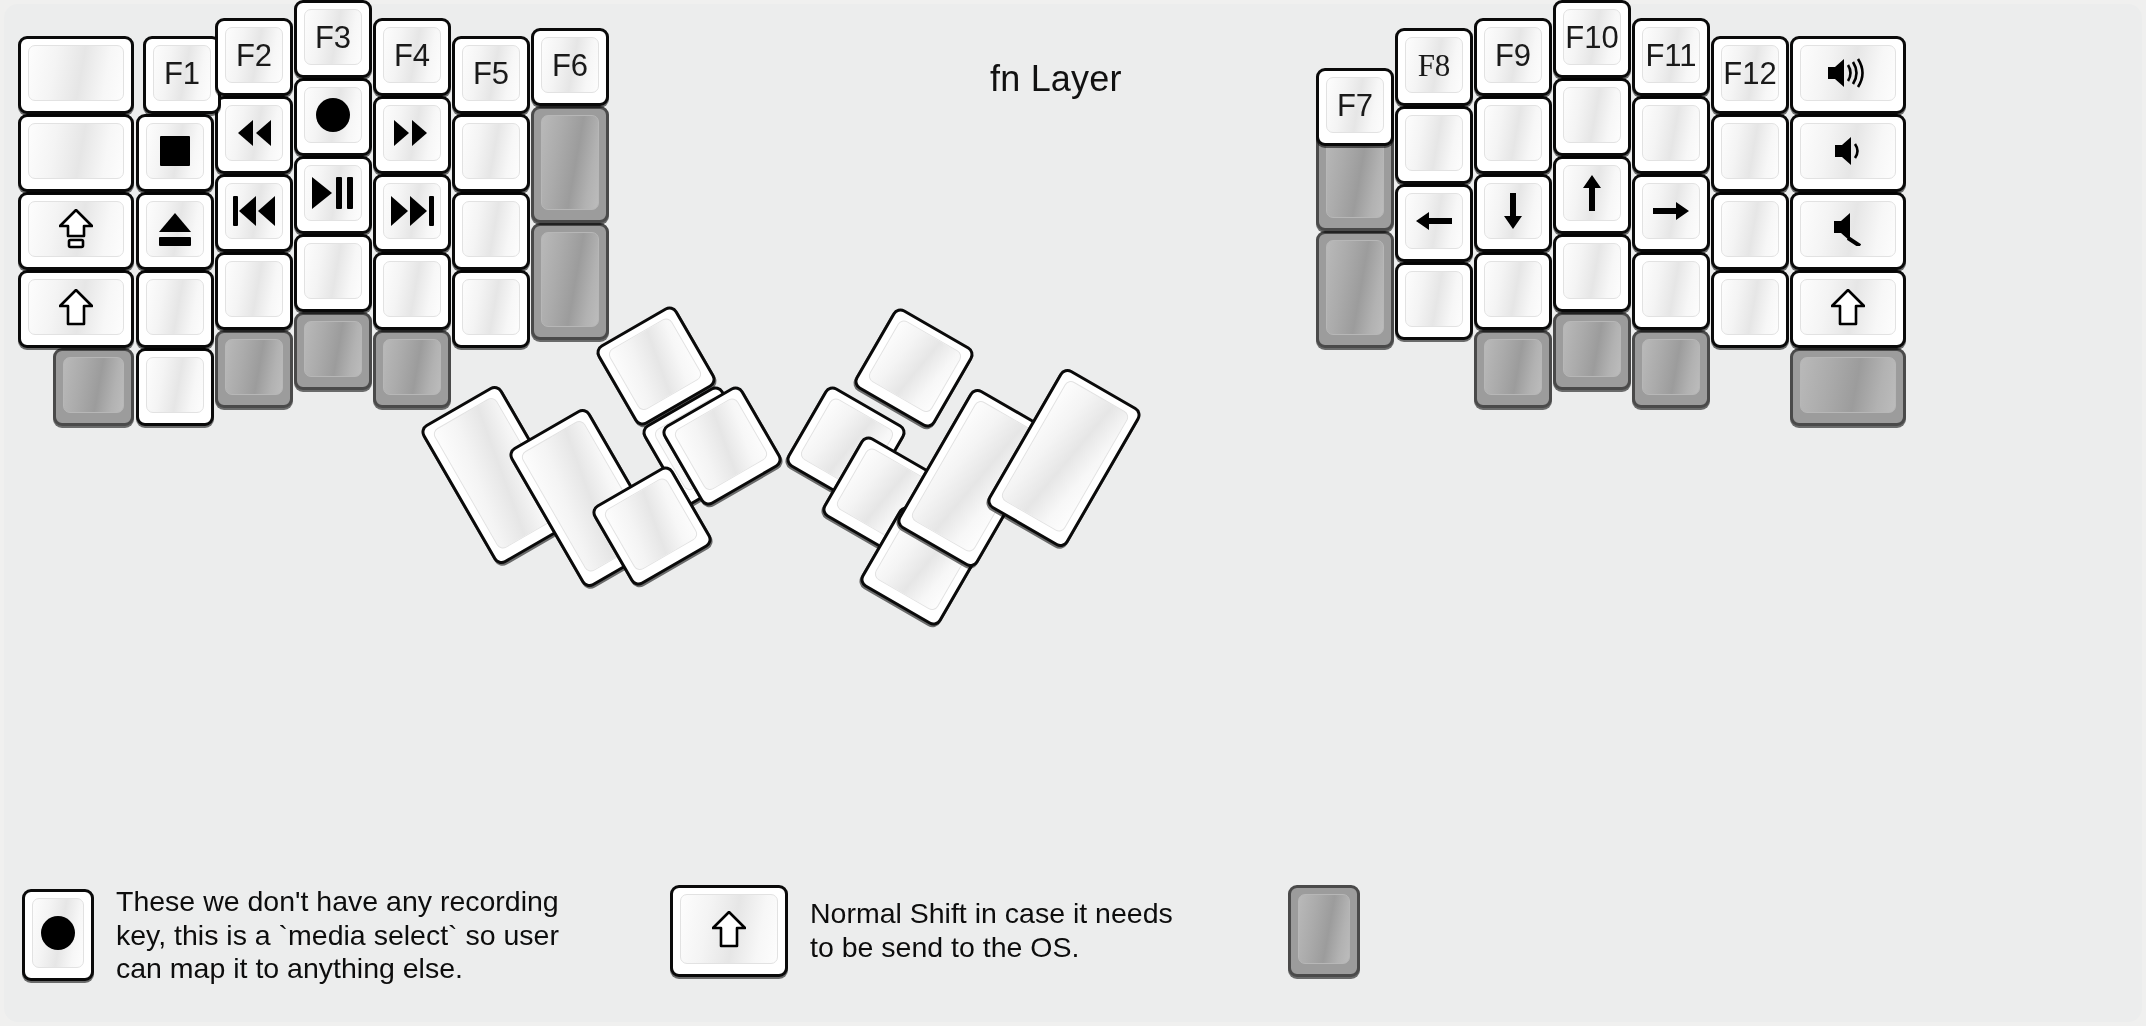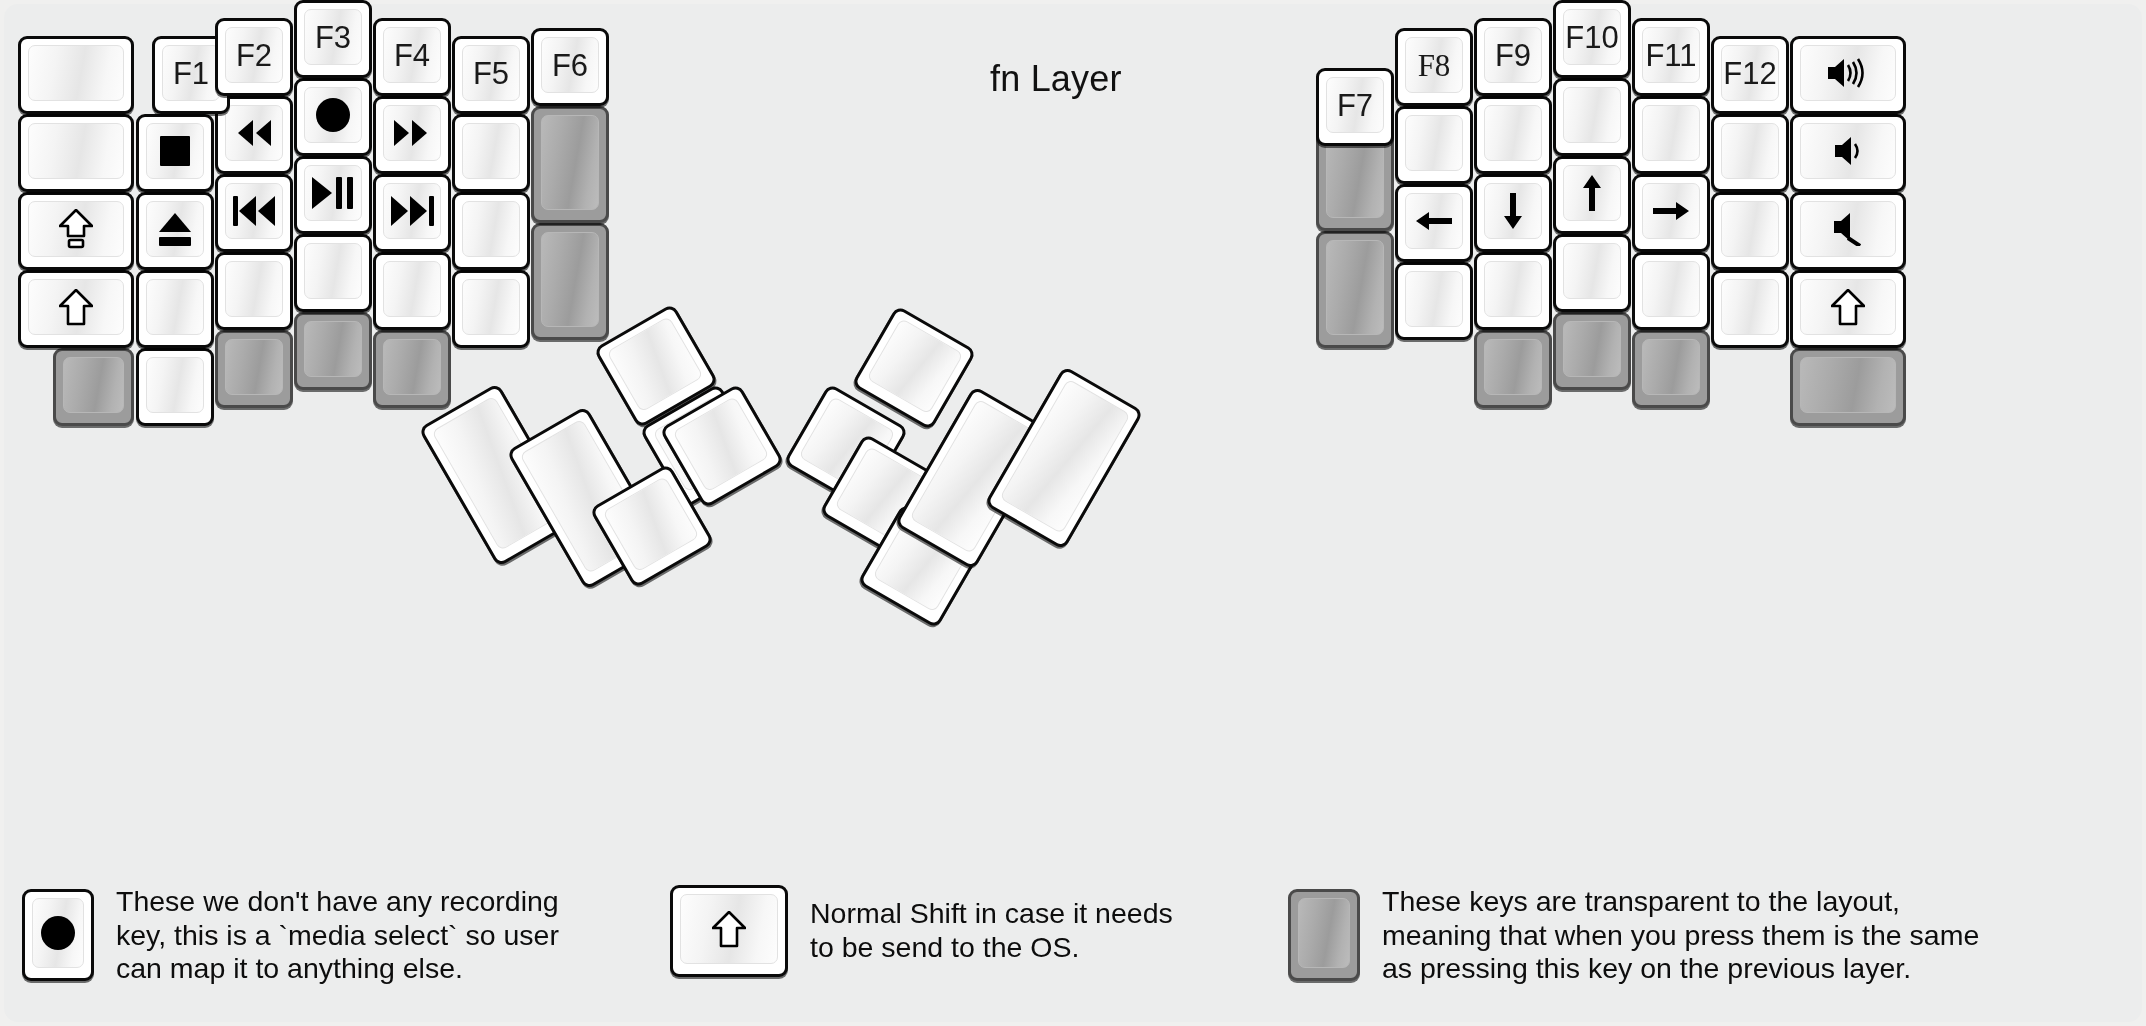--- a/index.html
+++ b/index.html
@@ -129,21 +129,21 @@
       </div>
       <div class="key" style="left: 18px; top: 270px; width: 116px; height: 78px; z-index: 47;">
         <div class="top">
           <span style="display: flex;">
             <svg class="glyph" width="34" height="37" viewBox="0 0 34 37" fill="#000">
               <path d="M17 1 L33 17 L25 17 L25 35 L9 35 L9 17 L1 17 Z" fill="#fff" stroke="#000" stroke-width="2.6" stroke-linejoin="round"></path>
             </svg>
           </span>
         </div>
       </div>
-      <div class="key" style="left: 152px; top: 36px; width: 78px; height: 78px; z-index: 50; text-align: center;">
+      <div class="key" style="left: 143px; top: 36px; width: 78px; height: 78px; z-index: 50; text-align: center;">
         <div class="top">
           <span class="lbl">F1</span>
         </div>
       </div>
       <div class="key" style="left: 136px; top: 114px; width: 78px; height: 78px; z-index: 49;">
         <div class="top">
           <span style="display: flex;">
             <svg class="glyph" width="30" height="30" viewBox="0 0 30 30" fill="#000">
               <rect x="0" y="0" width="30" height="30" rx="1"></rect>
             </svg>
@@ -515,18 +515,15 @@
             </span>
           </div>
         </div>
         <div class="legend-text">Normal Shift in case it needs
 to be send to the OS.</div>
       </div>
       <div class="legend-item" style="left: 1288px; top: 885px;">
         <div class="legend-key transparent" style="width: 72px; height: 92px;">
           <div class="top"></div>
         </div>
-        <div class="legend-text">These keys are transparent to the layout,
-meaning that when you press them is the same
-as pressing this key on the previous layer.</div>
       </div>
     </div>
 </div>
 
 </body></html>

